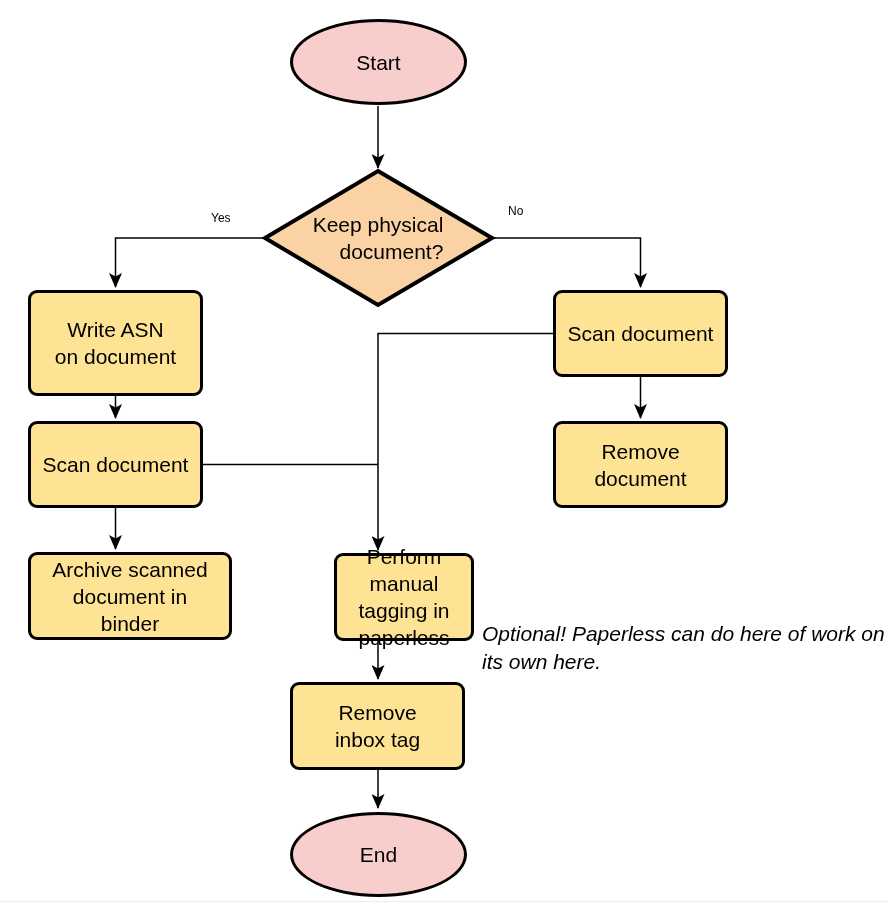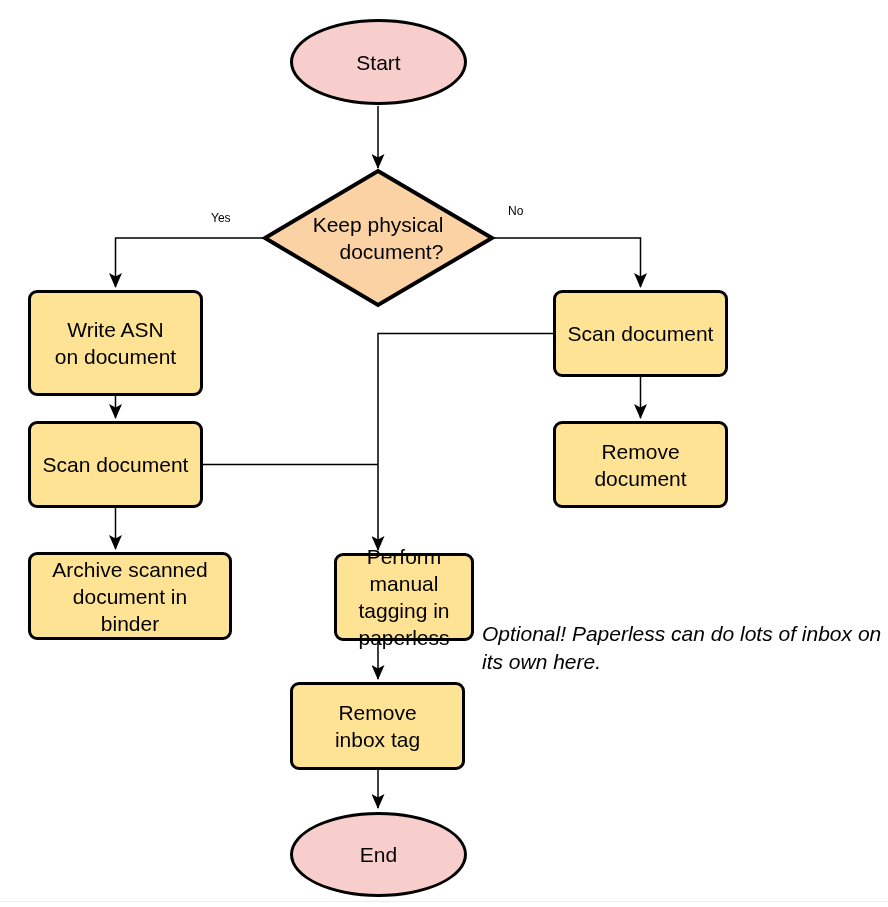--- a/index.html
+++ b/index.html
@@ -139,21 +139,21 @@
     <span>Remove document</span>
   </div>
 
   <div class="node process" style="left:290px; top:553px; width:140px; height:88px;margin-left:44px;">
     <span>Perform manual
 tagging in
 paperless</span>
   </div>
 
   <div class="note" style="left:482px; top:592px; width:410px;">
-    <span>Optional! Paperless can do lots of inbox on
+    <span>Optional! Paperless can do here of work on
 its own here.</span>
   </div>
 
   <div class="node process" style="left:290px; top:682px; width:175px; height:88px;">
     <span>Remove
 inbox tag</span>
   </div>
 
   <div class="node terminal" style="left:290px; top:812px; width:177px; height:85px;">
     <span>End</span>

